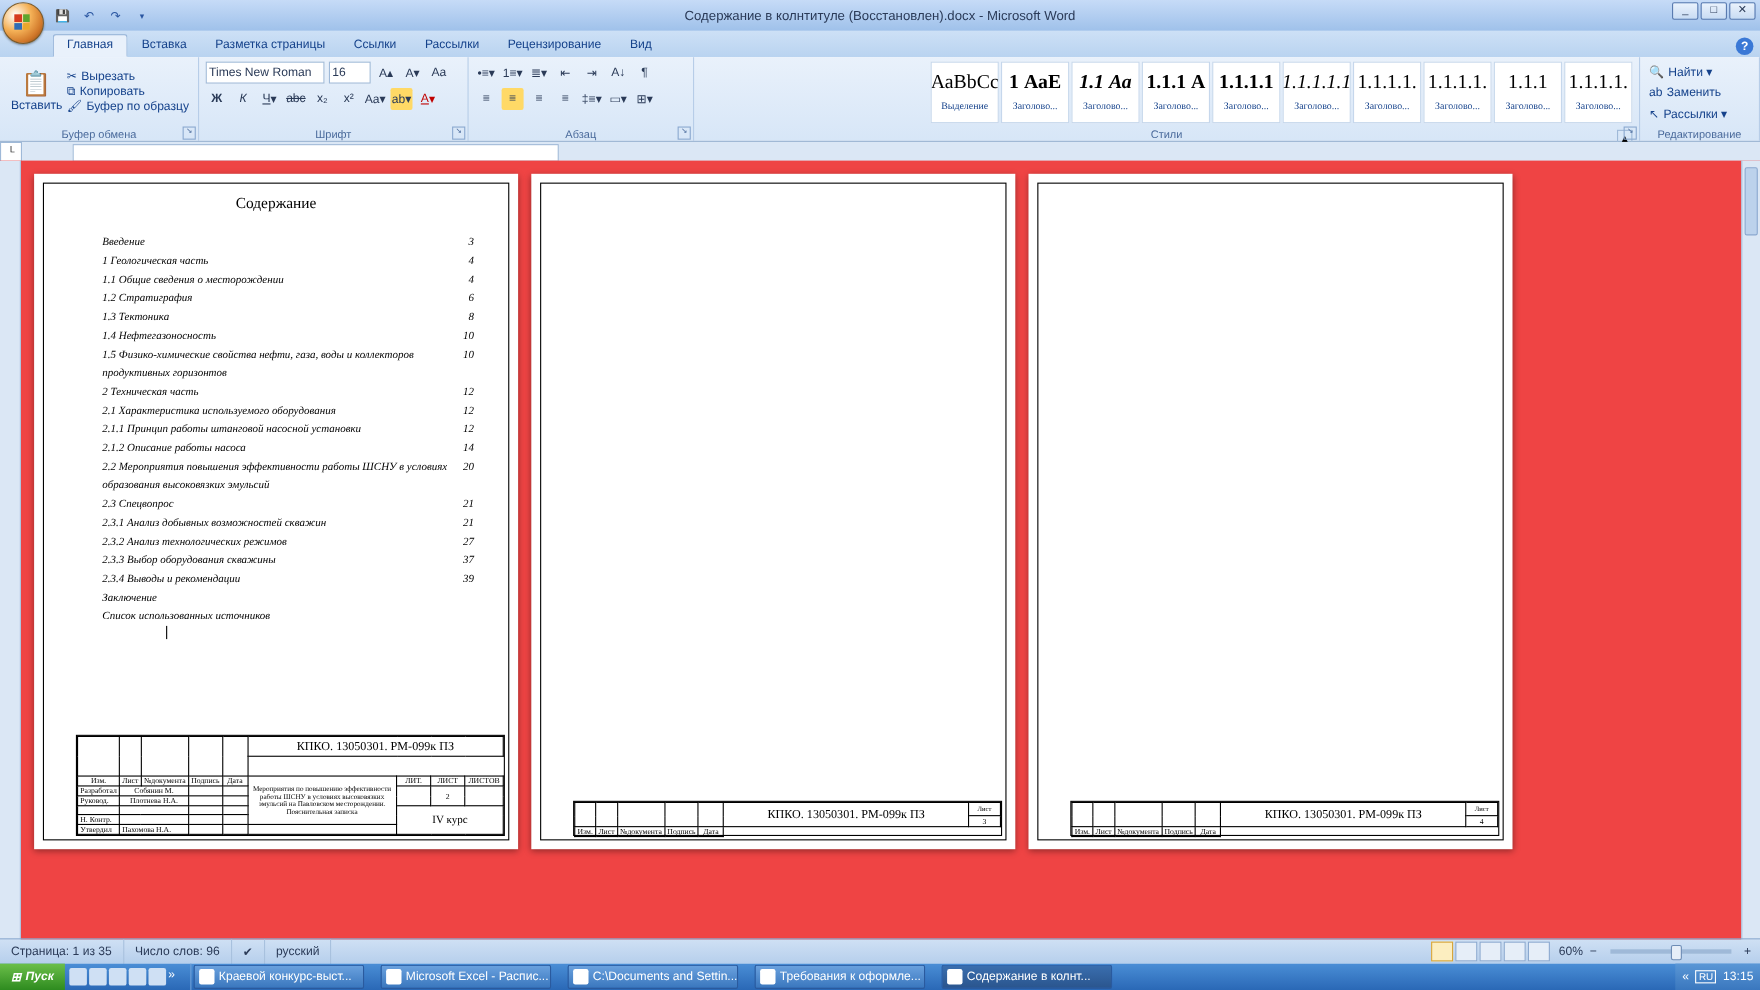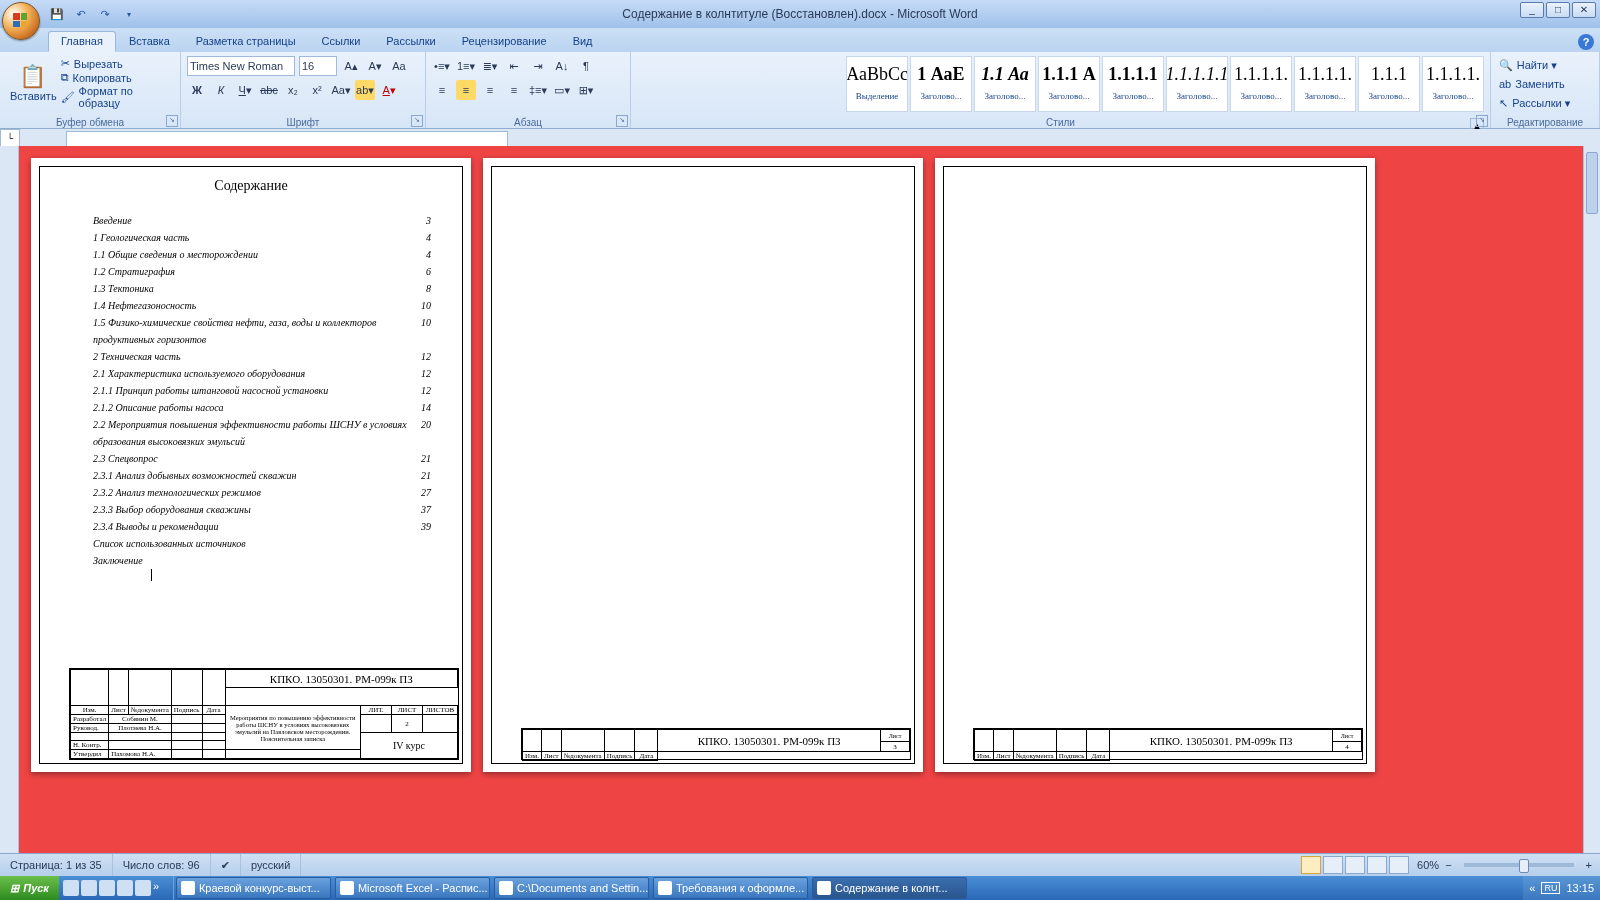--- a/index.html
+++ b/index.html
@@ -68,21 +68,21 @@
 .status .view-btns{margin-left:auto;display:flex;align-items:center;gap:2px;padding:0 4px;}
 .status .vb{width:18px;height:16px;border:1px solid #8aa8cf;background:#e6eef8;}
 .status .vb.active{background:#fceec0;border-color:#d7a53b;}
 .zoom-slider{width:110px;height:4px;background:#9fb9d8;position:relative;margin:0 6px;}
 .zoom-slider .th{position:absolute;top:-4px;left:50%;width:8px;height:12px;background:#e6eef8;border:1px solid #6d8cb5;border-radius:2px;}
 
 .taskbar{position:absolute;bottom:0;height:24px;left:0;right:0;background:linear-gradient(#4a8ed6,#2a68b6);display:flex;align-items:center;font-size:11px;color:#fff;}
 .start{height:24px;padding:0 10px;background:linear-gradient(#6bbf4a,#2e8b1f);font-weight:bold;font-style:italic;display:flex;align-items:center;gap:4px;}
 .ql{display:flex;align-items:center;gap:2px;padding:0 4px;border-right:1px solid #6ea0d8;height:100%;}
 .ql span{width:16px;height:16px;background:#cfe0f4;border-radius:2px;}
-.tasks{display:flex;align-items:center;gap:4px;padding:0 2px;flex:1;overflow:hidden;}
+.tasks{display:flex;align-items:center;gap:15px;padding:0 2px;flex:1;overflow:hidden;}
 .task{height:20px;width:145px;border:1px solid #2a5a9e;border-radius:2px;background:linear-gradient(#6aa1de,#3a77be);display:flex;align-items:center;gap:4px;padding:0 4px;overflow:hidden;white-space:nowrap;}
 .task.active{background:linear-gradient(#3a6eae,#2a558e);}
 .task .ti{width:14px;height:14px;background:#fff;border-radius:2px;flex:0 0 auto;}
 .tray{margin-left:auto;display:flex;align-items:center;gap:6px;padding:0 6px;background:linear-gradient(#5a97d6,#3a77be);height:100%;}
 </style>
 </head>
 <body>
 
 <div class="titlebar">
   <div class="office-orb">
@@ -130,21 +130,21 @@
         <div style="display:flex;gap:4px;align-items:center;">
             <span>✂</span>
             <span>Вырезать</span>
           </div>
         <div style="display:flex;gap:4px;align-items:center;">
             <span>⧉</span>
             <span>Копировать</span>
           </div>
         <div style="display:flex;gap:4px;align-items:center;">
             <span>🖌</span>
-            <span>Формат по образцу</span>
+            <span>Буфер по образцу</span>
           </div>
       </div>
     </div>
     <div class="group-label">Буфер обмена</div>
     <div class="group-dialog">↘</div>
   </div>
 
   <div class="group" style="width:232px;">
     <div class="small-row">
       <input class="mini" style="width: 102px;" value="Times New Roman">
@@ -349,25 +349,25 @@
           </div>
           <div class="toc-row ind1">
             <div class="t">2.3.3 Выбор оборудования скважины</div>
             <div class="p">37</div>
           </div>
           <div class="toc-row ind1">
             <div class="t">2.3.4 Выводы и рекомендации</div>
             <div class="p">39</div>
           </div>
           <div class="toc-row ind1">
+            <div class="t">Заключение</div>
+            <div class="p"></div>
+          </div>
+          <div class="toc-row ind1">
             <div class="t">Список использованных источников</div>
-            <div class="p"></div>
-          </div>
-          <div class="toc-row ind1">
-            <div class="t">Заключение</div>
             <div class="p"></div>
           </div>
         </div>
       <div class="caret"></div>
     </div>
 
     <div class="stamp">
       <table>
         <tbody>
             <tr style="height:18px;">

